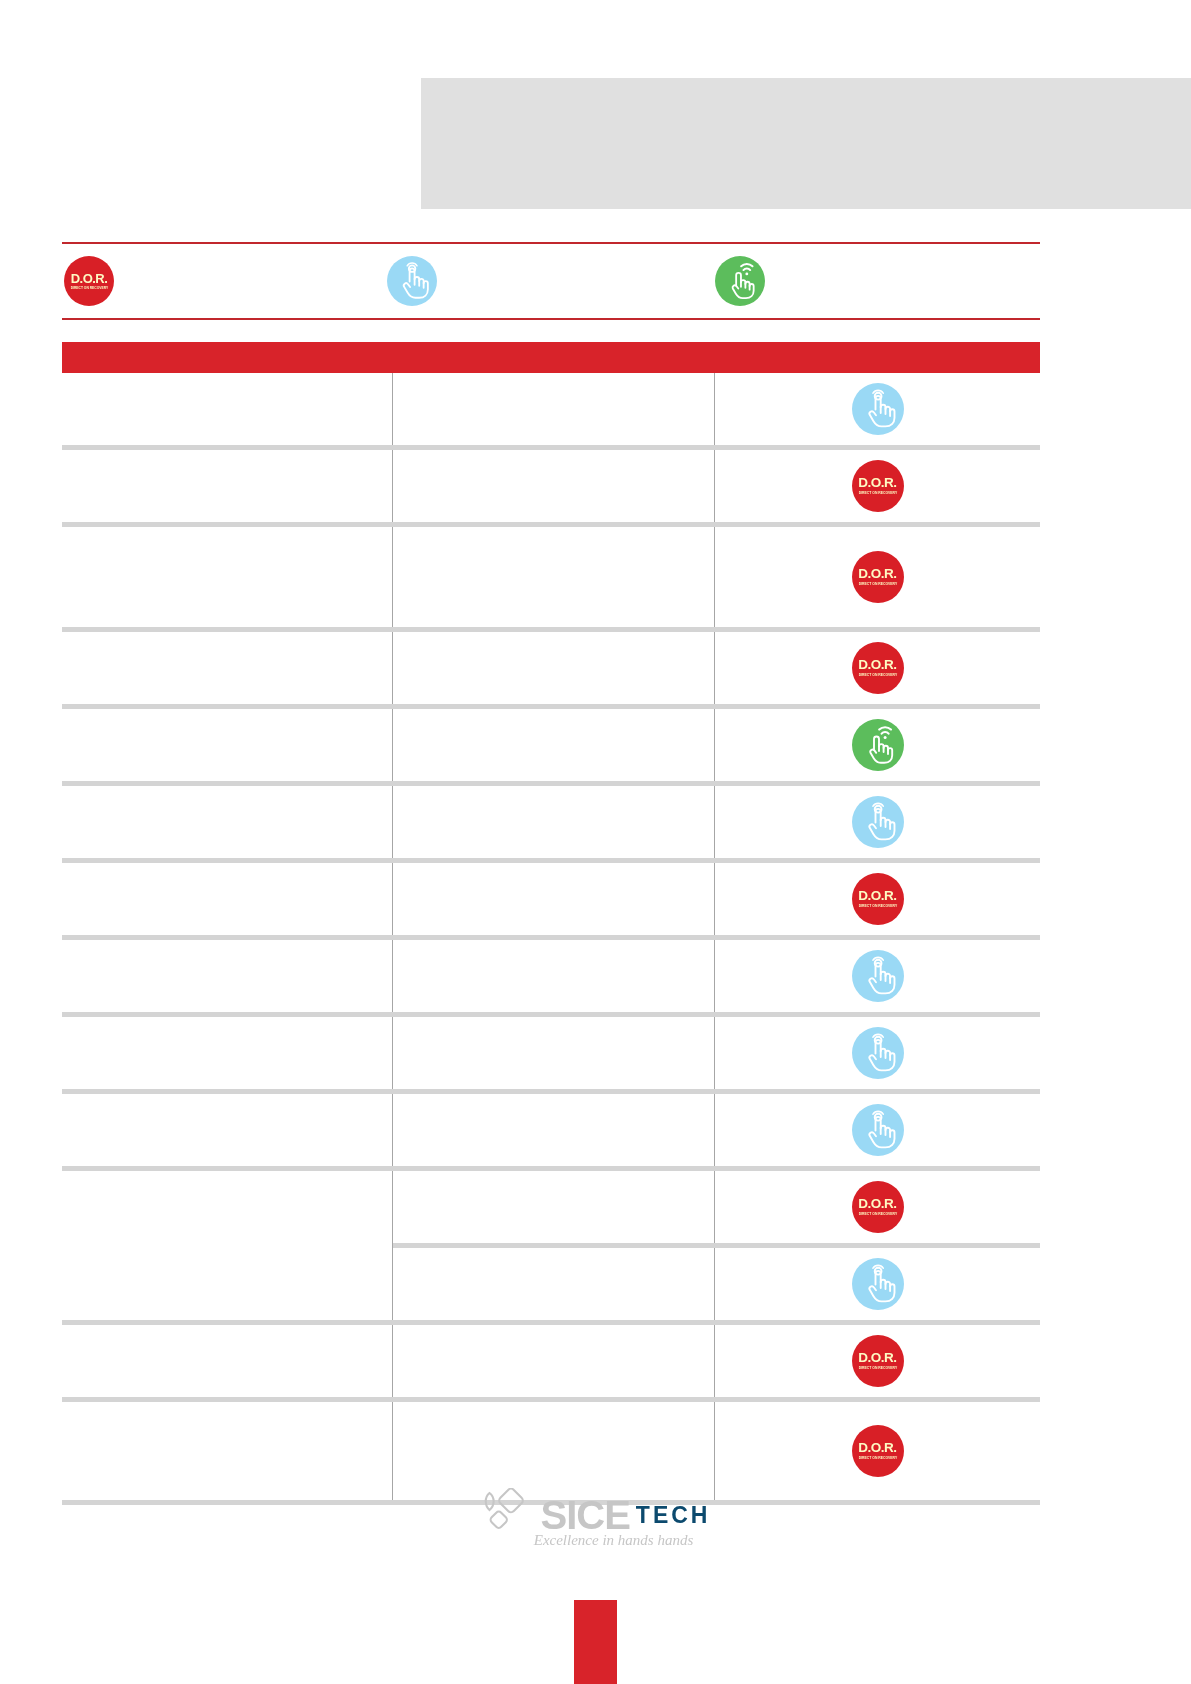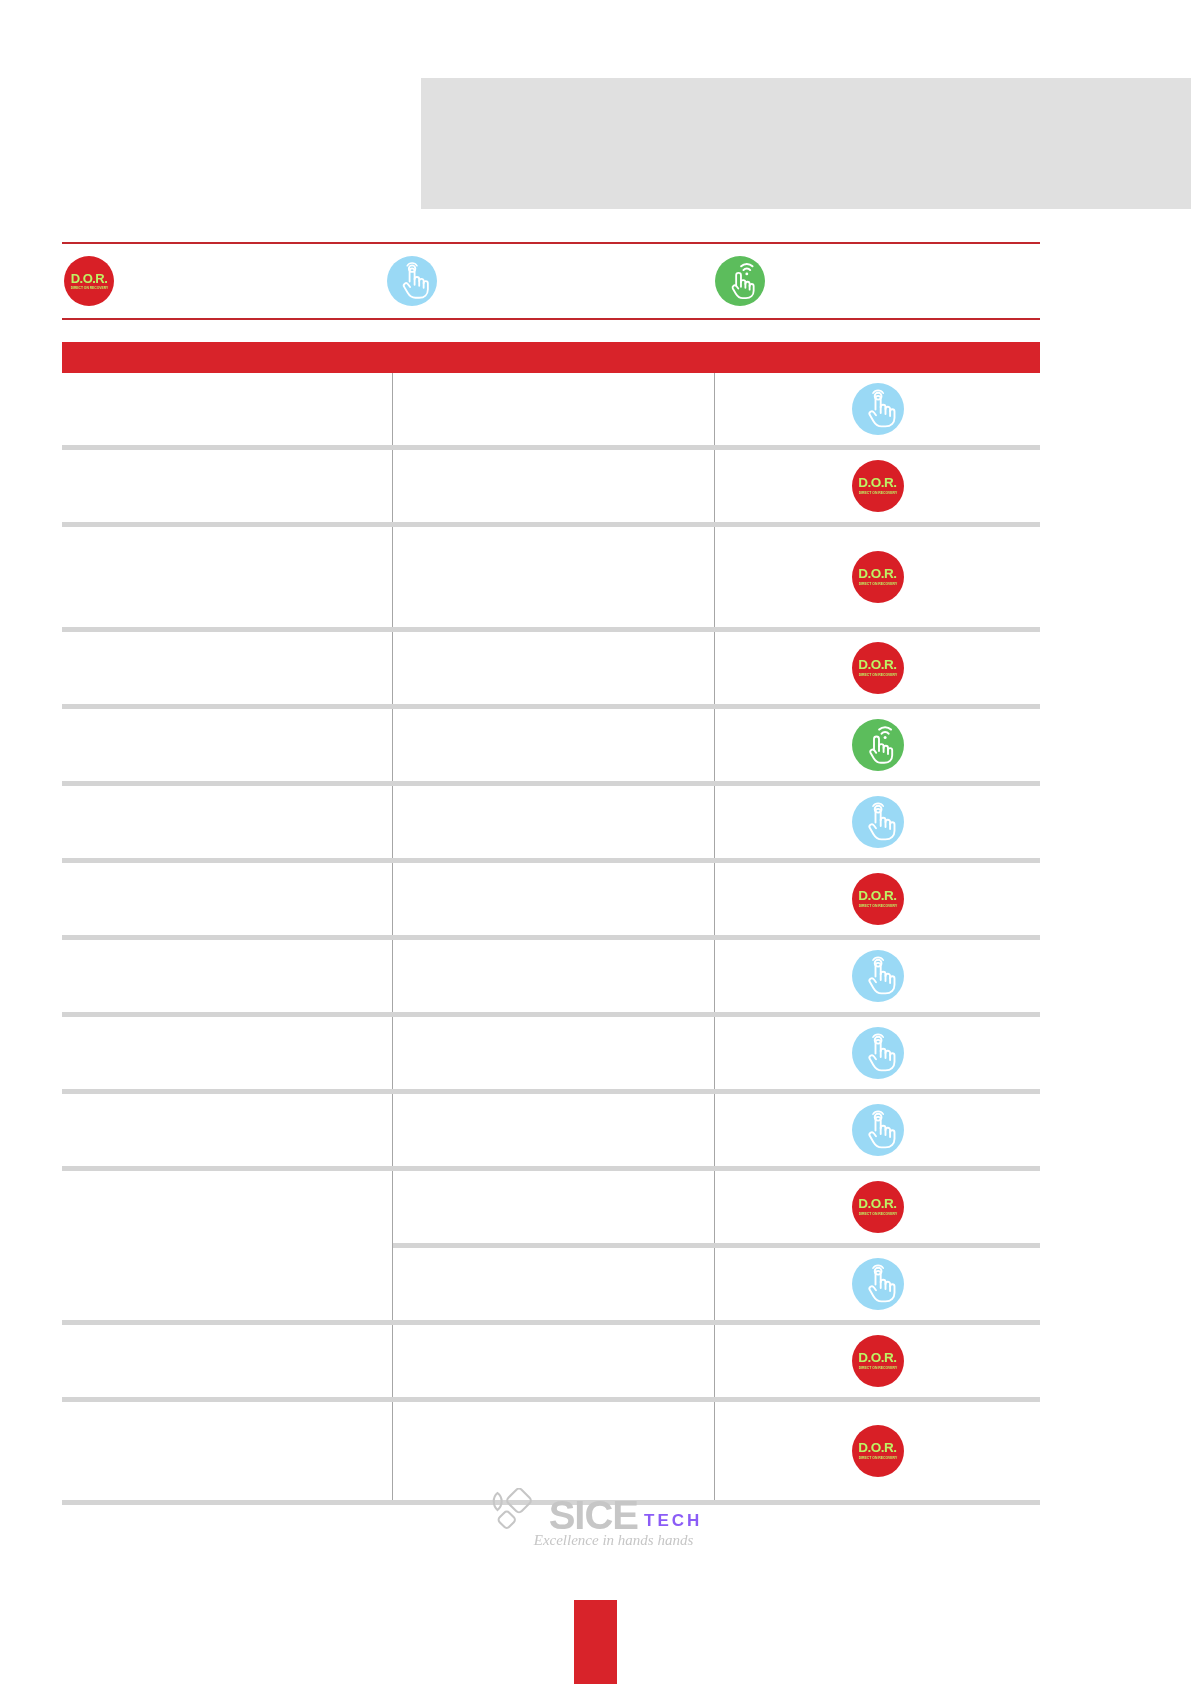--- a/index.html
+++ b/index.html
@@ -84,21 +84,21 @@
   .badge.sz-row    { width: 52px; height: 52px; }
 
   
   .dor-wrap {
     position: absolute;
     inset: 0;
     display: flex;
     flex-direction: column;
     align-items: center;
     justify-content: center;
-    color: #bef264;
+    color: #fef9c3;
     line-height: 1;
   }
   .dor-main {
     font-weight: bold;
     letter-spacing: -0.5px;
   }
   .dor-sub {
     font-weight: bold;
     transform: scaleX(0.92);
     white-space: nowrap;
@@ -200,24 +200,24 @@
   }
   .logo-mark { width: 54px; height: 46px; display: block; }
   .logo-sice {
     font-size: 40px;
     font-weight: bold;
     letter-spacing: -1px;
     color: #c6c6c6;
     line-height: 0.95;
   }
   .logo-tech {
-    font-size: 17px;
+    font-size: 23px;
     font-weight: bold;
     letter-spacing: 3px;
-    color: #8b5cf6;
+    color: #0c4a6e;
     line-height: 1.6;
   }
   .logo-tagline {
     font-family: "Liberation Serif", serif;
     font-style: italic;
     font-size: 15px;
     color: #c6c6c6;
     margin-top: -2px;
     margin-left: 36px;
   }

